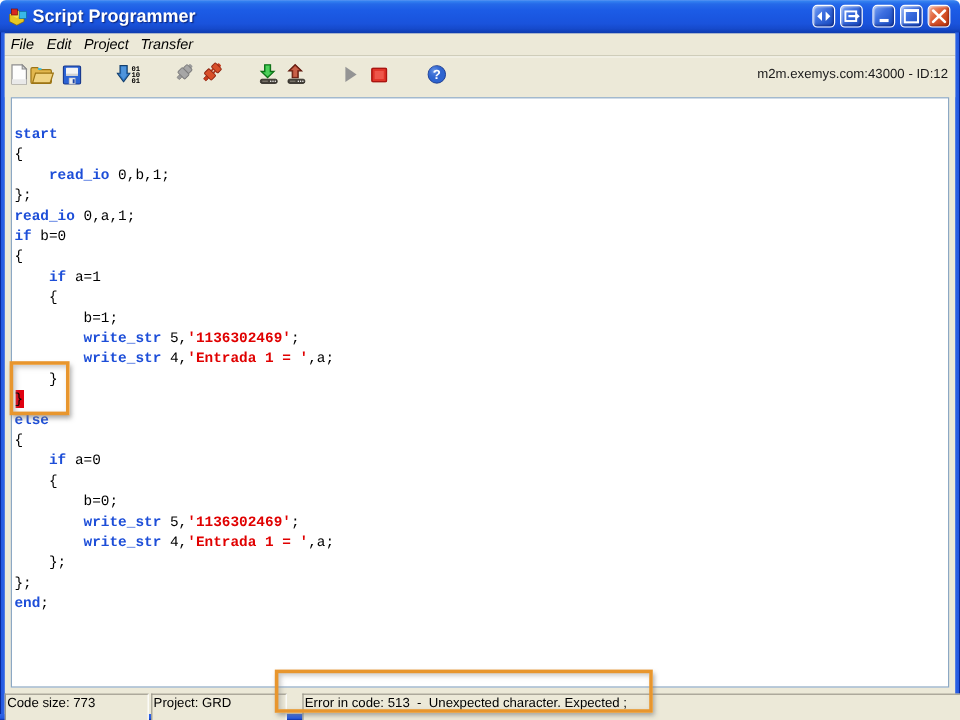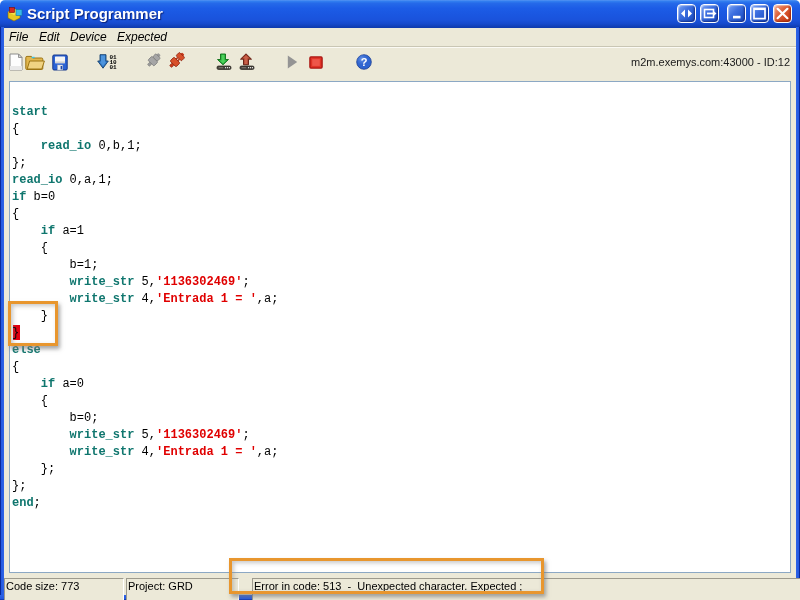--- a/index.html
+++ b/index.html
@@ -34,21 +34,21 @@
 
   
   #toolbar{left:4px;top:48px;width:792px;height:33px;background:#ECE9D8;}
   #hdrtext{top:56px;right:10px;font-size:11px;color:#1a1a1a;}
 
   
   #editor{left:9px;top:81px;width:782px;height:492px;background:#fff;
     border:1px solid #8CA8C4;box-sizing:border-box;}
   #code{left:12px;top:104px;margin:0;font-family:"Liberation Mono",monospace;
     font-size:12px;line-height:17px;color:#000;}
-  .kw{color:#0f766e;font-weight:bold;}
+  .kw{color:#1d4ed8;font-weight:bold;}
   .str{color:#E00000;font-weight:bold;}
   #cursor{left:13px;top:325px;width:7px;height:15px;background:#E00010;}
 
   
   .obox{border:3px solid #E8962E;box-sizing:border-box;z-index:20;
     box-shadow:2px 3px 4px rgba(120,120,120,0.65), inset 2px 2px 4px rgba(145,145,145,0.5);}
   #obox1{left:8px;top:301px;width:50px;height:45px;}
   #obox2{left:229px;top:558px;width:315px;height:36px;}
 
   
@@ -103,22 +103,22 @@
   </svg>
 </div>
 
 <div class="borderL abs"></div>
 <div class="borderR abs"></div>
 <div class="borderB abs"></div>
 
 <div id="menubar" class="abs"></div>
 <div class="mitem abs" style="left:9px;top:30px;">File</div>
 <div class="mitem abs" style="left:39px;top:30px;">Edit</div>
-<div class="mitem abs" style="left:70px;top:30px;">Device</div>
-<div class="mitem abs" style="left:117px;top:30px;">Expected</div>
+<div class="mitem abs" style="left:70px;top:30px;">Project</div>
+<div class="mitem abs" style="left:117px;top:30px;">Transfer</div>
 <div class="mitem abs" style="left:170px;top:30px;margin-top:30px;">Help</div>
 <div id="mgroove1" class="abs"></div>
 <div id="mgroove2" class="abs"></div>
 
 <div id="toolbar" class="abs"></div>
 <div id="icons" class="abs" style="left:0;top:0;">
 
   <svg class="abs" style="left:9px;top:53px;" width="14" height="18" viewBox="0 0 14 18">
     <path d="M1 1 L9.5 1 L13 4.5 L13 17 L1 17 Z" fill="#FDFDFD" stroke="#8C8C8C" stroke-width="1"></path>
     <path d="M1 13 L13 13 L13 17 L1 17 Z" fill="#E9E9E9" stroke="none"></path>

